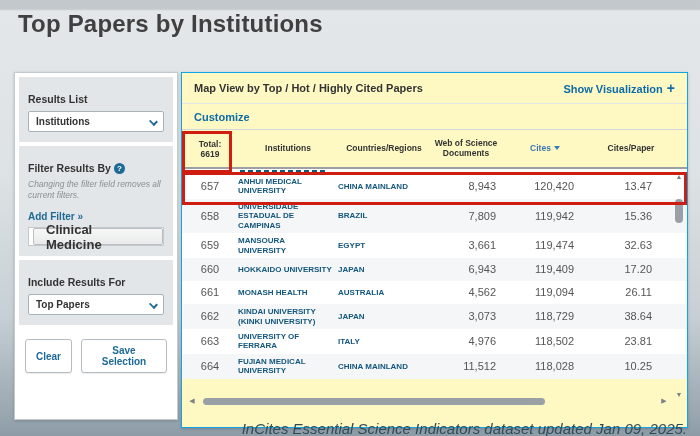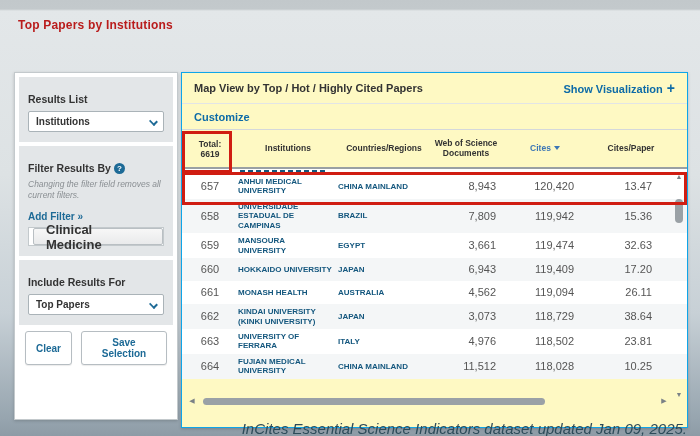--- a/index.html
+++ b/index.html
@@ -2,34 +2,34 @@
 <html><head>
 <meta charset="utf-8">
 <style>
   * { margin:0; padding:0; box-sizing:border-box; }
   html,body { width:700px; height:436px; }
   body {
     font-family:"Liberation Sans", sans-serif;
     background:linear-gradient(180deg,#c2c8cb 0px,#c3c9cc 9px,#e3e7e9 11px,#dde2e4 40%,#c7d0d6 72%,#97a5af 96%,#8d9ba6 100%);
     position:relative; overflow:hidden;
   }
-  .page-title { position:absolute; left:18px; top:18px; font-size:12px; font-weight:bold; color:#b91c1c; letter-spacing:.2px; }
+  .page-title { position:absolute; left:18px; top:10px; font-size:24px; font-weight:bold; color:#404040; letter-spacing:.2px; }
 
   
   .sidebar { position:absolute; left:14px; top:72px; width:164px; height:348px; background:#fff; border:1px solid #c3c9cc; box-shadow:0 1px 3px rgba(0,0,0,.18); }
   .sb-section { background:#e3e6e8; margin:4px; padding:12px 9px 10px; }
   .sb-label { font-size:10.5px; font-weight:bold; color:#333; margin-bottom:6px; display:inline-block; }
   .select { position:relative; height:21px; background:#fff; border:1px solid #aab3b8; border-radius:2px; display:flex; align-items:center; padding:0 20px 0 7px; font-size:10px; font-weight:bold; color:#333; cursor:pointer; }
   .chev { position:absolute; right:6px; top:6px; width:7px; height:7px; border-right:2px solid #1d6a96; border-bottom:2px solid #1d6a96; transform:rotate(45deg) scale(1,.8); }
   .q-icon { display:inline-block; width:11px; height:11px; border-radius:50%; background:#1d6a96; color:#fff; font-size:8px; font-weight:bold; text-align:center; line-height:11px; vertical-align:1px; margin-left:3px; cursor:pointer; }
   .sb-note { font-size:8.5px; font-style:italic; color:#8a8f93; line-height:1.25; margin:2px 0 6px; }
   .add-filter { font-size:10px; font-weight:bold; color:#1d6a96; text-decoration:none; display:inline-block; margin-bottom:5px; cursor:pointer; }
   .filter-field { height:19px; background:#fff; border:1px solid #c3c9cc; display:flex; align-items:center; }
   .filter-chip { height:17px; background:linear-gradient(#f7f7f7,#e9eaeb); border:1px solid #b9bfc3; border-radius:2px; font-size:13px; font-weight:bold; color:#333; padding:0 12px; display:flex; align-items:center; margin-left:4px; cursor:pointer; }
-  .sb-buttons { margin:6px 10px; display:flex; gap:9px; }
+  .sb-buttons { margin:14px 10px; display:flex; gap:9px; }
   .sb-btn { background:#fff; border:1px solid #b6bdc2; border-radius:3px; font-family:"Liberation Sans",sans-serif; font-size:10px; font-weight:bold; color:#1d6a96; padding:5px 10px; cursor:pointer; box-shadow:0 1px 1px rgba(0,0,0,.08); }
 
   
   .main { position:absolute; left:181px; top:72px; width:507px; height:356px; background:#fef9c3; border:1px solid #0ea5e9; box-shadow:0 1px 3px rgba(0,0,0,.18); overflow:hidden; }
   .bar { display:flex; justify-content:space-between; align-items:center; padding:0 12px; }
   .bar1 { height:31px; border-bottom:1px solid #e2e5e6; }
   .bar2 { height:26px; border-bottom:1px solid #d4d8da; }
   .bar-title { font-size:11px; font-weight:bold; color:#333; }
   .bar-link { font-size:11px; font-weight:bold; color:#0d6ba7; cursor:pointer; }
   .plus { font-size:14px; font-weight:bold; margin-left:4px; }

